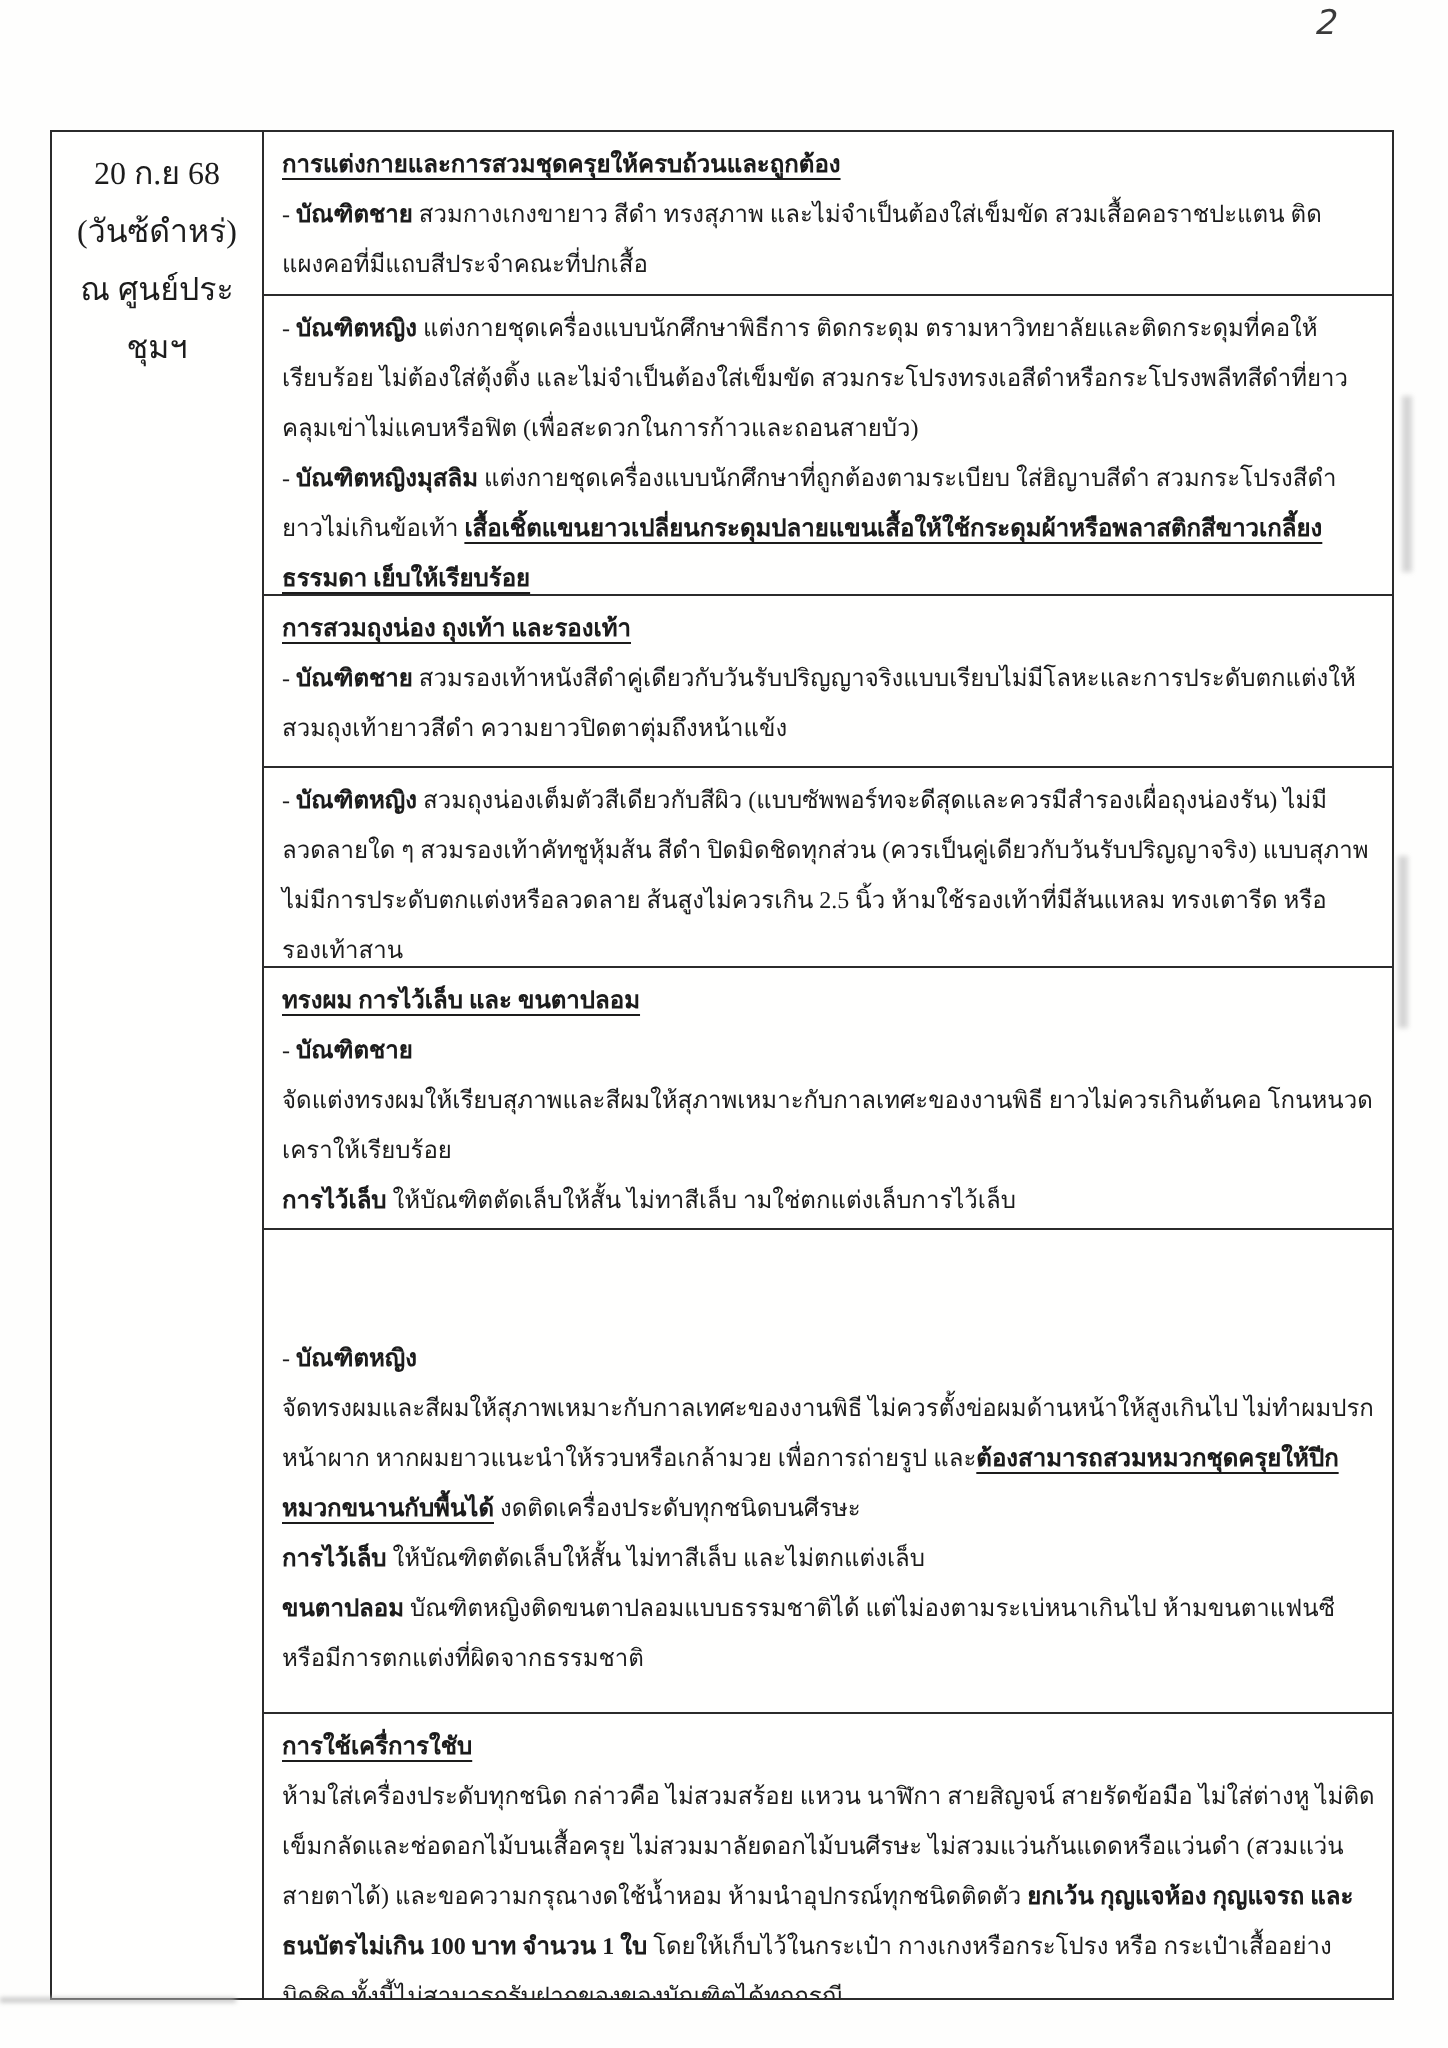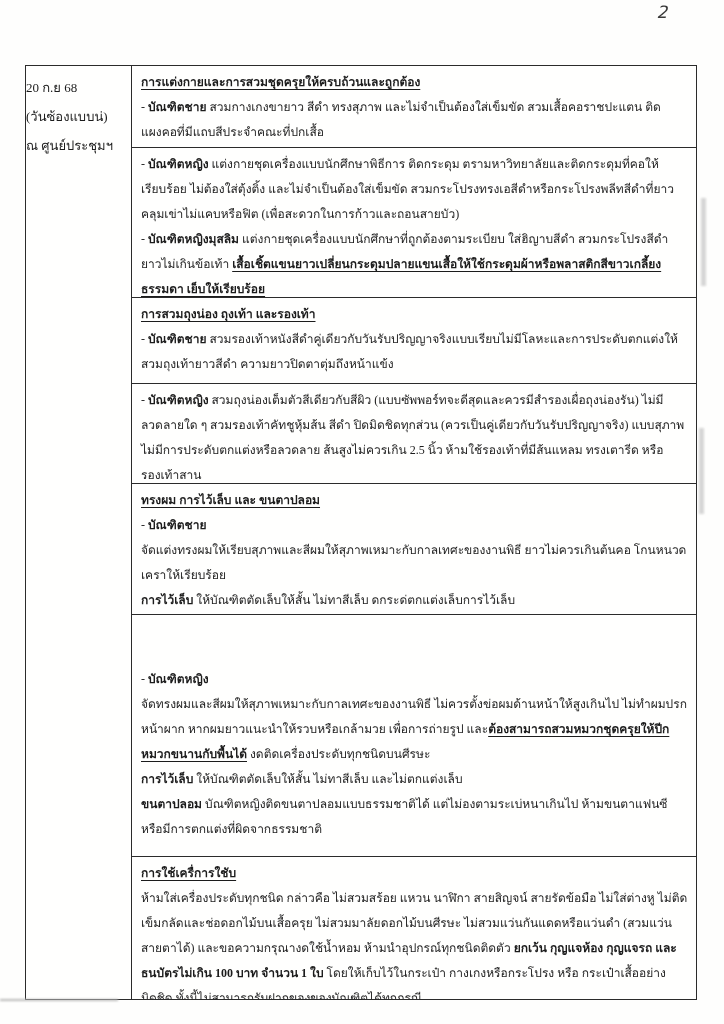--- a/index.html
+++ b/index.html
@@ -30,21 +30,22 @@
     border: 1.6px solid #2b2b2b;
     box-sizing: border-box;
     display: flex;
     background: #fffffe;
   }
   #date-cell {
     width: 106px;
     border-right: 1.4px solid #2b2b2b;
     box-sizing: border-box;
     padding-top: 7px;
-    font-size: 13px;
+    text-align: center;
+    font-size: 16px;
     line-height: 29px;
     flex-shrink: 0;
   }
   #rows-col {
     flex: 1;
     display: flex;
     flex-direction: column;
     min-width: 0;
   }
   .trow {
@@ -75,21 +76,21 @@
 </style>
 </head>
 <body>
 
 <div id="page">
   <div id="page-number">2</div>
 
   <div id="doc-table">
     <div id="date-cell">
         <div>20 ก.ย 68</div>
-        <div>(วันซ้องแบบน่)</div>
+        <div>(วันซ้ดำหร่)</div>
         <div>ณ ศูนย์ประชุมฯ</div>
       </div>
     <div id="rows-col">
         <div class="trow" style="height: 87px;">
           <p class="para"><span class="run-b run-u">การแต่งกายและการสวมชุดครุยให้ครบถ้วนและถูกต้อง</span></p>
           <p class="para"><span class="">- </span><span class="run-b ">บัณฑิตชาย</span><span class=""> สวมกางเกงขายาว สีดำ ทรงสุภาพ และไม่จำเป็นต้องใส่เข็มขัด สวมเสื้อคอราชปะแตน ติดแผงคอที่มีแถบสีประจำคณะที่ปกเสื้อ</span></p>
         </div>
         <div class="trow" style="height: 158px;">
           <p class="para"><span class="">- </span><span class="run-b ">บัณฑิตหญิง</span><span class=""> แต่งกายชุดเครื่องแบบนักศึกษาพิธีการ ติดกระดุม ตรามหาวิทยาลัยและติดกระดุมที่คอให้เรียบร้อย ไม่ต้องใส่ตุ้งติ้ง และไม่จำเป็นต้องใส่เข็มขัด สวมกระโปรงทรงเอสีดำหรือกระโปรงพลีทสีดำที่ยาวคลุมเข่าไม่แคบหรือฟิต (เพื่อสะดวกในการก้าวและถอนสายบัว)</span></p>
           <p class="para"><span class="">- </span><span class="run-b ">บัณฑิตหญิงมุสลิม</span><span class=""> แต่งกายชุดเครื่องแบบนักศึกษาที่ถูกต้องตามระเบียบ ใส่ฮิญาบสีดำ สวมกระโปรงสีดำยาวไม่เกินข้อเท้า </span><span class="run-b run-u">เสื้อเชิ้ตแขนยาวเปลี่ยนกระดุมปลายแขนเสื้อให้ใช้กระดุมผ้าหรือพลาสติกสีขาวเกลี้ยงธรรมดา เย็บให้เรียบร้อย</span></p>
@@ -98,21 +99,21 @@
           <p class="para"><span class="run-b run-u">การสวมถุงน่อง ถุงเท้า และรองเท้า</span></p>
           <p class="para"><span class="">- </span><span class="run-b ">บัณฑิตชาย</span><span class="">  สวมรองเท้าหนังสีดำคู่เดียวกับวันรับปริญญาจริงแบบเรียบไม่มีโลหะและการประดับตกแต่งให้สวมถุงเท้ายาวสีดำ ความยาวปิดตาตุ่มถึงหน้าแข้ง</span></p>
         </div>
         <div class="trow" style="height: 105px;">
           <p class="para"><span class="">- </span><span class="run-b ">บัณฑิตหญิง</span><span class=""> สวมถุงน่องเต็มตัวสีเดียวกับสีผิว (แบบซัพพอร์ทจะดีสุดและควรมีสำรองเผื่อถุงน่องรัน) ไม่มีลวดลายใด ๆ สวมรองเท้าคัทชูหุ้มส้น สีดำ ปิดมิดชิดทุกส่วน (ควรเป็นคู่เดียวกับวันรับปริญญาจริง) แบบสุภาพ ไม่มีการประดับตกแต่งหรือลวดลาย ส้นสูงไม่ควรเกิน 2.5 นิ้ว ห้ามใช้รองเท้าที่มีส้นแหลม ทรงเตารีด หรือรองเท้าสาน</span></p>
         </div>
         <div class="trow" style="height: 139px;">
           <p class="para"><span class="run-b run-u">ทรงผม การไว้เล็บ และ ขนตาปลอม</span></p>
           <p class="para"><span class="">- </span><span class="run-b ">บัณฑิตชาย</span></p>
           <p class="para"><span class="">จัดแต่งทรงผมให้เรียบสุภาพและสีผมให้สุภาพเหมาะกับกาลเทศะของงานพิธี ยาวไม่ควรเกินต้นคอ โกนหนวดเคราให้เรียบร้อย</span></p>
-          <p class="para"><span class="run-b ">การไว้เล็บ</span><span class=""> ให้บัณฑิตตัดเล็บให้สั้น ไม่ทาสีเล็บ ดกระด่ตกแต่งเล็บการไว้เล็บ</span></p>
+          <p class="para"><span class="run-b ">การไว้เล็บ</span><span class=""> ให้บัณฑิตตัดเล็บให้สั้น ไม่ทาสีเล็บ ามใช่ตกแต่งเล็บการไว้เล็บ</span></p>
         </div>
         <div class="trow" style="height: 205px; margin-top: 48px;">
           <p class="para"><span class="">- </span><span class="run-b ">บัณฑิตหญิง</span></p>
           <p class="para"><span class="">จัดทรงผมและสีผมให้สุภาพเหมาะกับกาลเทศะของงานพิธี ไม่ควรตั้งข่อผมด้านหน้าให้สูงเกินไป ไม่ทำผมปรกหน้าผาก หากผมยาวแนะนำให้รวบหรือเกล้ามวย เพื่อการถ่ายรูป และ</span><span class="run-b run-u">ต้องสามารถสวมหมวกชุดครุยให้ปีกหมวกขนานกับพื้นได้</span><span class=""> งดติดเครื่องประดับทุกชนิดบนศีรษะ</span></p>
           <p class="para"><span class="run-b ">การไว้เล็บ</span><span class=""> ให้บัณฑิตตัดเล็บให้สั้น ไม่ทาสีเล็บ และไม่ตกแต่งเล็บ</span></p>
           <p class="para"><span class="run-b ">ขนตาปลอม</span><span class=""> บัณฑิตหญิงติดขนตาปลอมแบบธรรมชาติได้ แต่ไม่องตามระเบ่หนาเกินไป ห้ามขนตาแฟนซีหรือมีการตกแต่งที่ผิดจากธรรมชาติ</span></p>
           <p class="para"></p>
         </div>
         <div class="trow" style="height: 150px;">
           <p class="para"><span class="run-b run-u">การใช้เครื่การใชับ</span></p>

